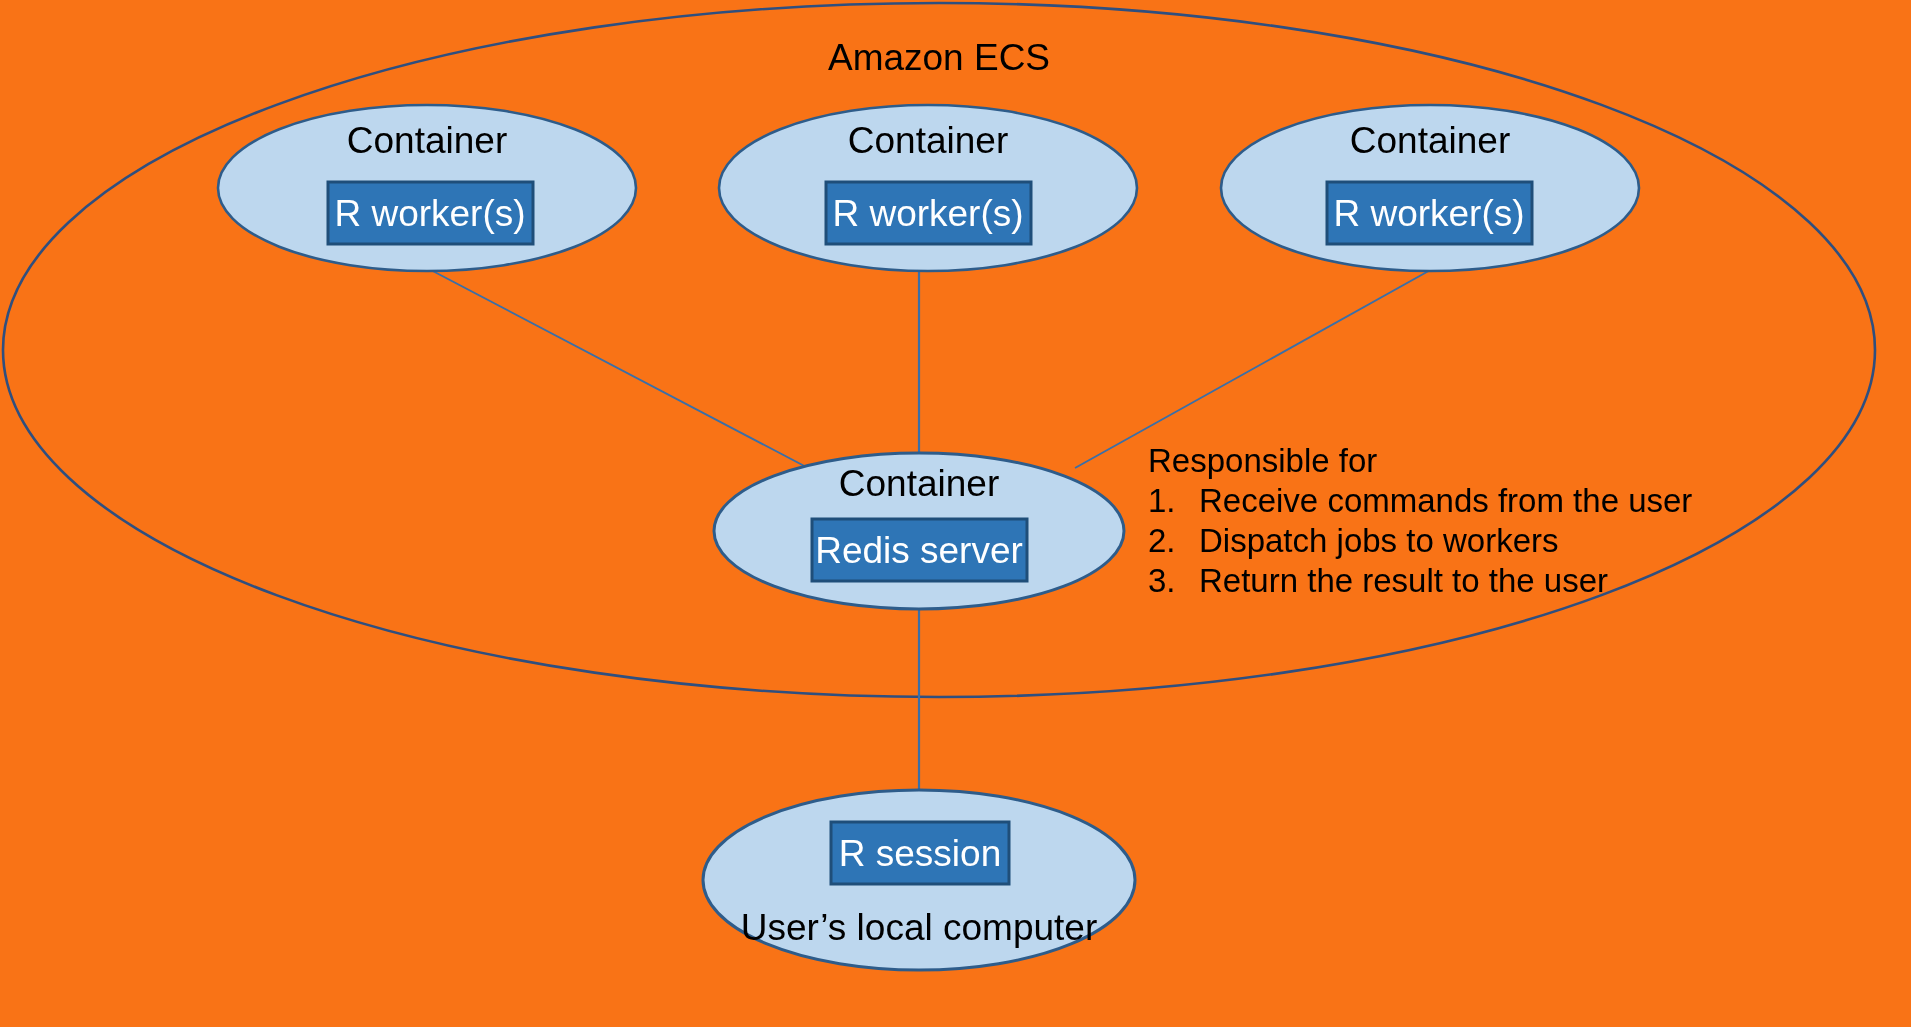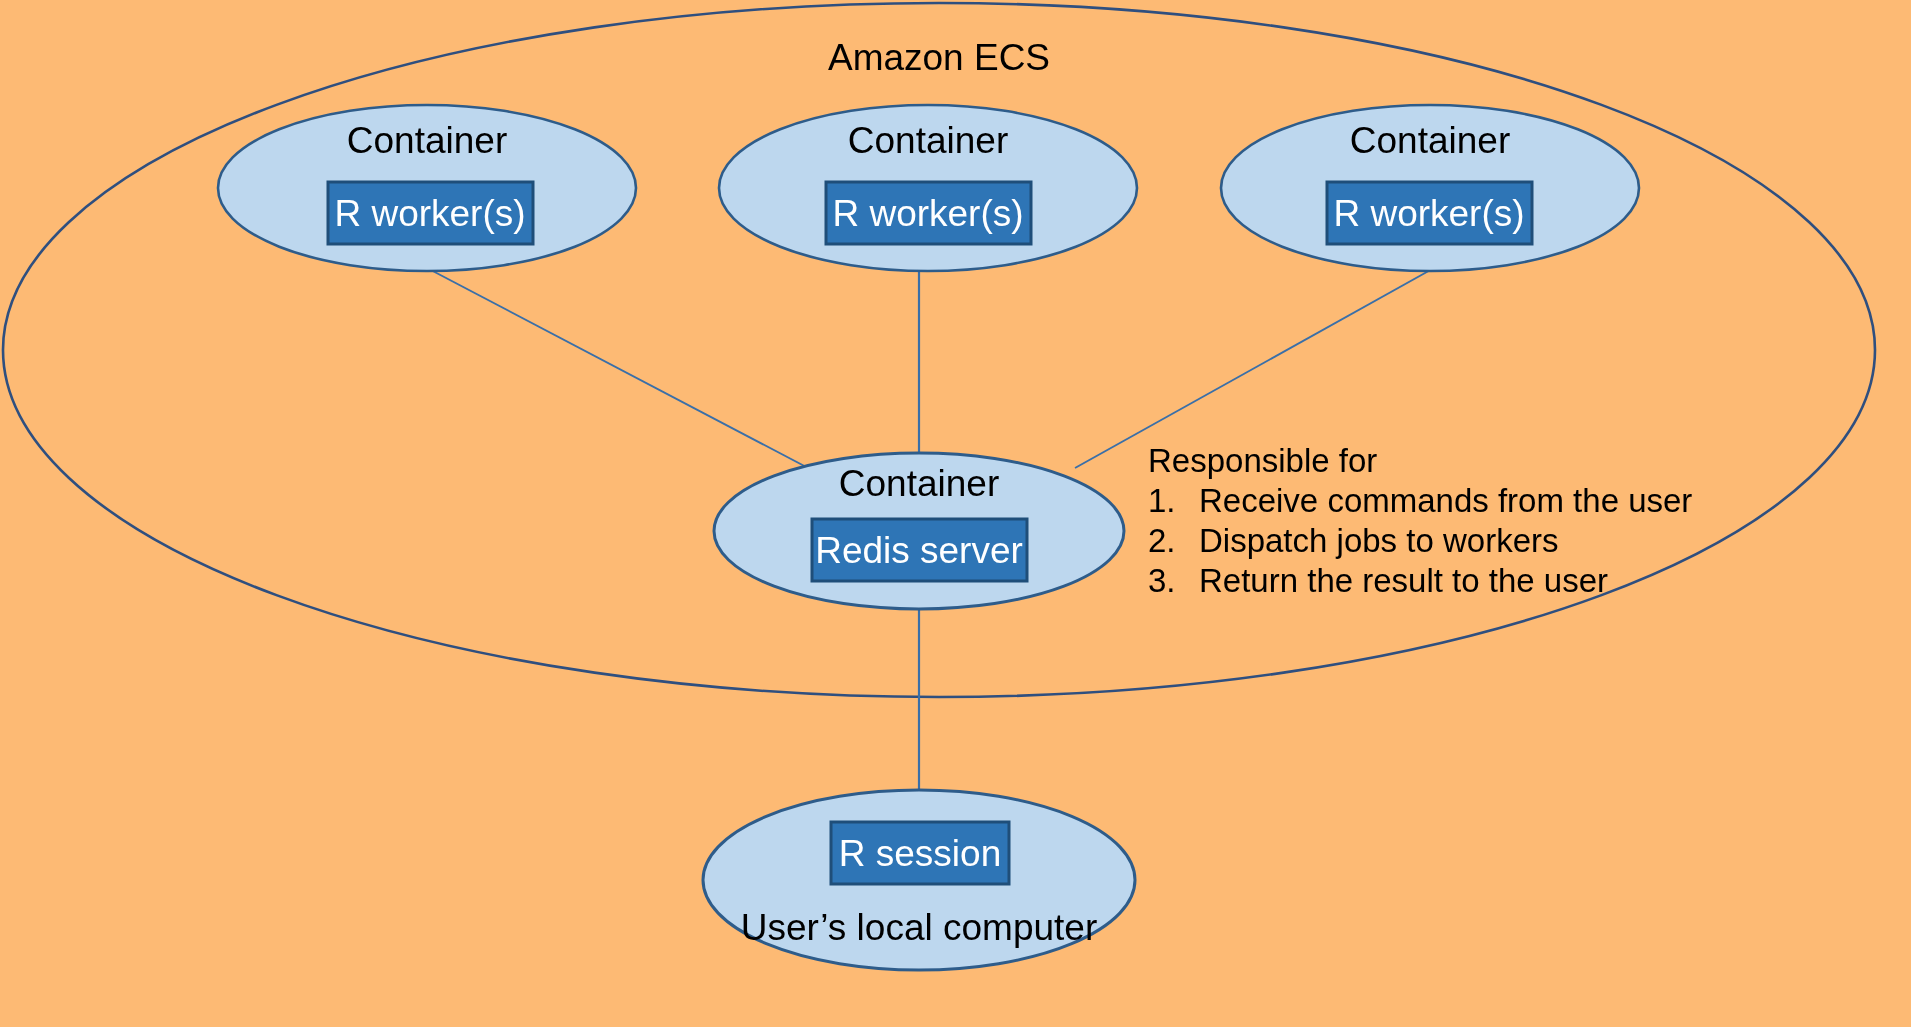--- a/index.html
+++ b/index.html
@@ -8,21 +8,21 @@
     padding: 0;
     background: #ffffff;
   }
   body {
     font-family: "Liberation Sans", sans-serif;
   }
   #diagram-root {
     position: relative;
     width: 1911px;
     height: 1027px;
-    background: #fdba74;
+    background: #f97316;
     overflow: hidden;
     text-decoration: underline;
   }
   #diagram-svg {
     position: absolute;
     left: 0;
     top: 0;
     width: 1911px;
     height: 1027px;
   }

